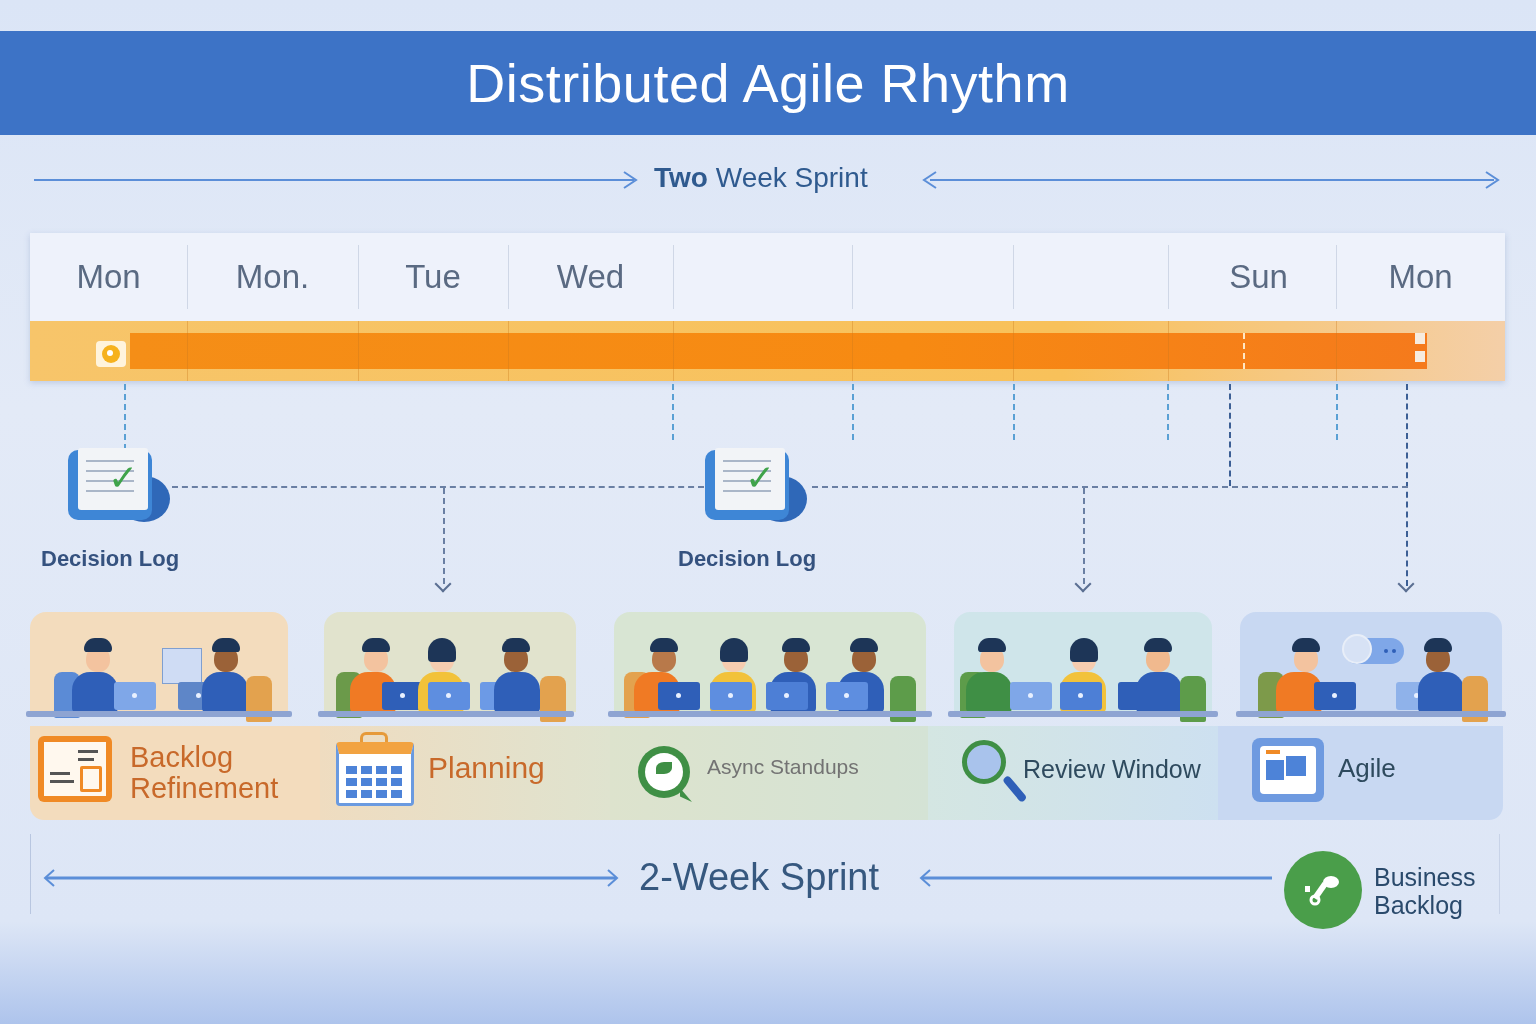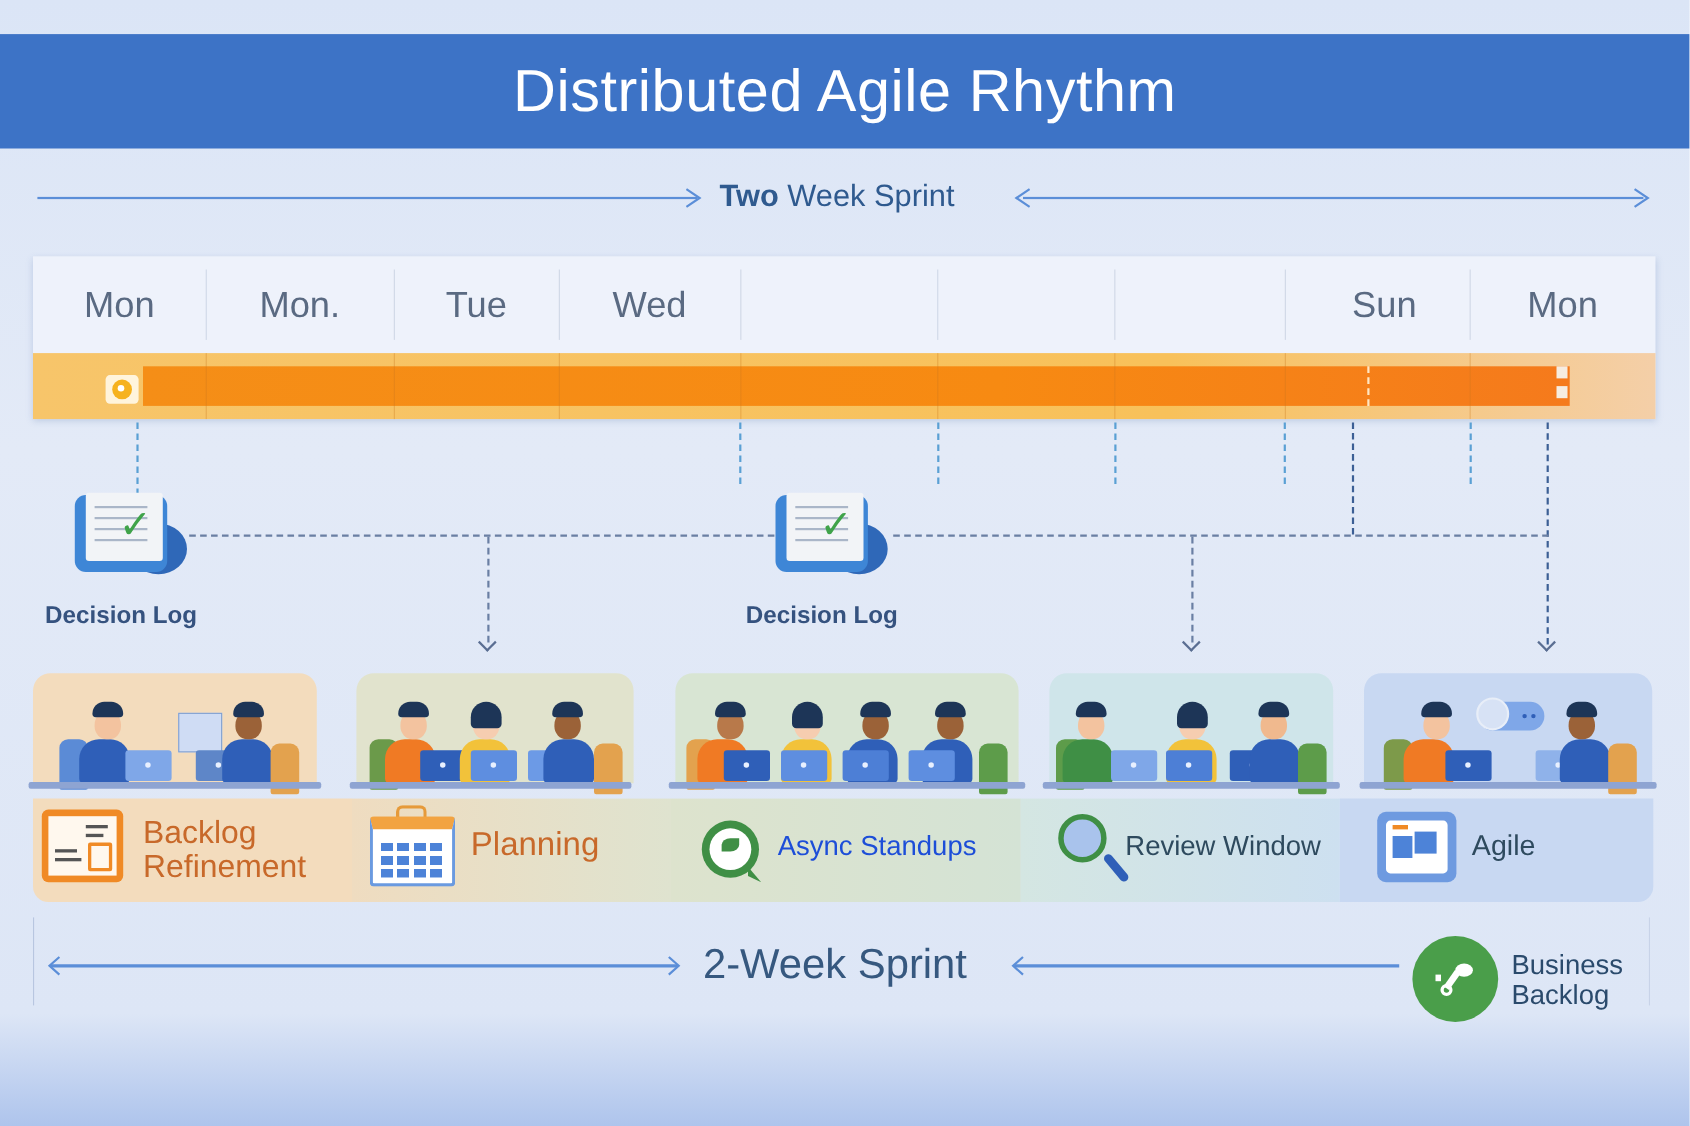--- a/index.html
+++ b/index.html
@@ -356,21 +356,21 @@
     <div style="position:absolute; left:10px; top:28px; width:58px; height:32px; background:repeating-linear-gradient(90deg,#4d83d8 0 11px,#fff 11px 15px), #fff; -webkit-mask:repeating-linear-gradient(180deg,#000 0 8px,transparent 8px 12px); mask:repeating-linear-gradient(180deg,#000 0 8px,transparent 8px 12px);"></div>
   </div>
   <div class="phase-label" style="left:398px; top:140px; font-size:30px; color:#c8692a;">Planning</div>
 
   <div class="phase-icon" style="left:608px; top:134px; width:54px; height:56px;">
     <div style="position:absolute; left:0; top:0; width:52px; height:52px; border-radius:50%; background:#3f8f45;"></div>
     <div style="position:absolute; left:7px; top:7px; width:38px; height:38px; border-radius:50%; background:#fff;"></div>
     <div style="position:absolute; left:18px; top:16px; width:16px; height:12px; border-radius:50% 0 50% 0; background:#3f8f45;"></div>
     <div style="position:absolute; left:42px; top:42px; width:12px; height:14px; background:#3f8f45; clip-path:polygon(0 0,100% 100%,0 60%);"></div>
   </div>
-  <div class="phase-label" style="left:677px; top:144px; font-size:25px; color:#1d4ed8;">Async Standups</div>
+  <div class="phase-label" style="left:677px; top:144px; font-size:21px; color:#737373;">Async Standups</div>
 
   <div class="phase-icon" style="left:932px; top:128px; width:64px; height:70px;">
     <div style="position:absolute; left:0; top:0; width:44px; height:44px; border-radius:50%; border:5px solid #3f8f45; background:#a9c3ec;"></div>
     <div style="position:absolute; left:40px; top:40px; width:8px; height:30px; background:#2f5fb8; border-radius:4px; transform:rotate(-40deg); transform-origin:top left;"></div>
   </div>
   <div class="phase-label" style="left:993px; top:144px; font-size:25px; color:#2e4a5e;">Review Window</div>
 
   <div class="phase-icon" style="left:1222px; top:126px; width:72px; height:64px; border-radius:8px; background:#6e9ae0;">
     <div style="position:absolute; left:8px; top:8px; width:56px; height:48px; background:#fff; border-radius:4px;"></div>
     <div style="position:absolute; left:14px; top:12px; width:14px; height:4px; background:#f08a25;"></div>

